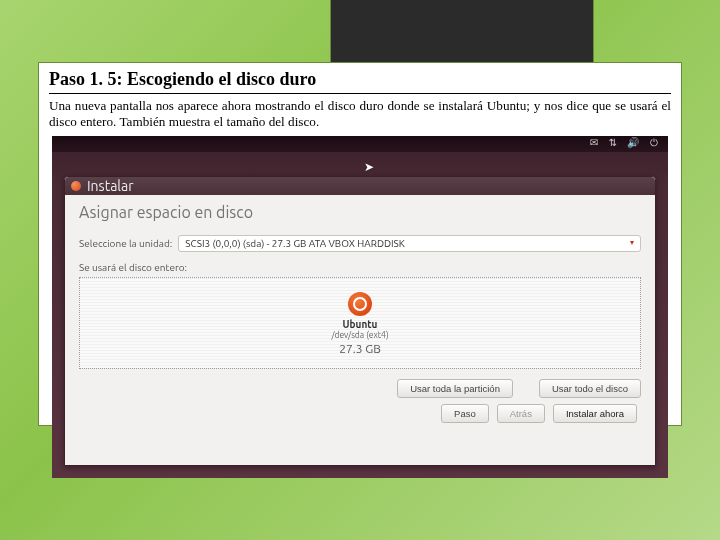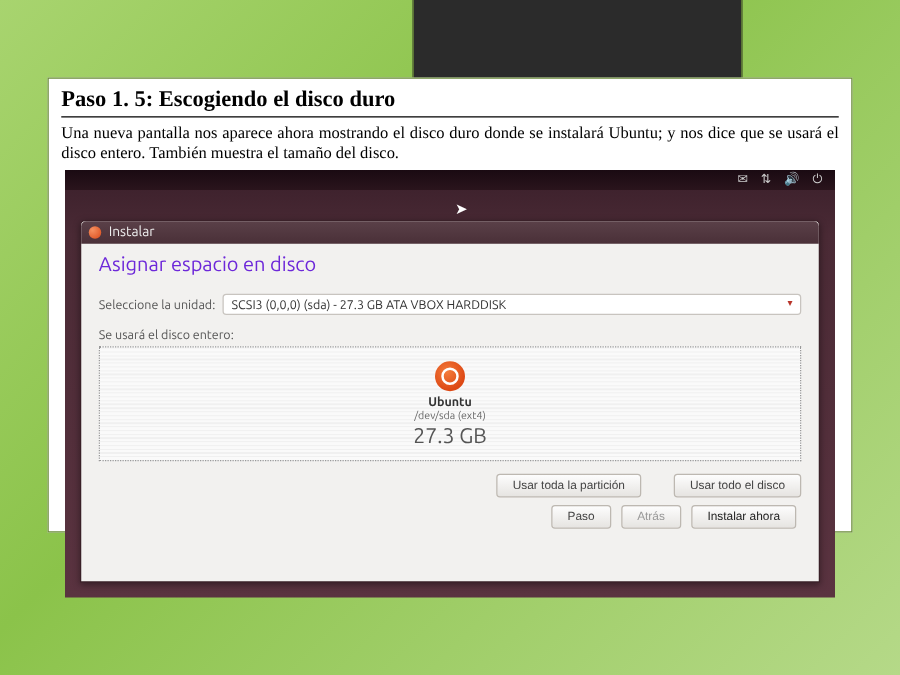--- a/index.html
+++ b/index.html
@@ -66,29 +66,29 @@
     border: 1px solid #3a2028;
     border-radius: 4px 4px 0 0;
     box-shadow: 0 2px 6px rgba(0,0,0,.4);
   }
   .win-titlebar {
     height: 18px;
     background: linear-gradient(#5a4048, #4a3038);
     border-radius: 4px 4px 0 0;
     display: flex; align-items: center;
     gap: 6px; padding: 0 6px;
-    color: #eee; font-size: 11px;
+    color: #eee; font-size: 14px;
   }
   .win-close {
     width: 10px; height: 10px; border-radius: 50%;
     background: radial-gradient(circle at 30% 30%, #f59060, #d94a1a);
   }
   .win-body { padding: 8px 14px; }
   .dlg-title {
-    font-size: 16px; color: #6d28d9;
+    font-size: 16px; color: #737373;
     margin-bottom: 14px;
   }
   .field-row {
     display: flex; align-items: center;
     font-size: 10px; color: #555;
     margin-bottom: 10px;
   }
   .field-label { margin-right: 6px; }
   .combo {
     flex: 1;
@@ -117,21 +117,21 @@
     margin-bottom: 3px;
   }
   .ubuntu-dot::before {
     content: "";
     position: absolute; inset: 5px;
     border: 2px solid #fff;
     border-radius: 50%;
   }
   .os-name { font-size: 10px; font-weight: bold; color: #333; }
   .dev-name { font-size: 8.5px; color: #666; }
-  .disk-size { font-size: 17px; color: #555; margin-top: 2px; }
+  .disk-size { font-size: 12px; color: #555; margin-top: 2px; }
   .btn-row {
     display: flex; gap: 26px;
     justify-content: flex-end;
     margin-bottom: 6px;
   }
   .btn-row-bottom { justify-content: flex-end; gap: 8px; padding-right: 4px; }
   .ubtn {
     background: linear-gradient(#fdfdfd, #e6e4e1);
     border: 1px solid #bdb8b1;
     border-radius: 3px;

